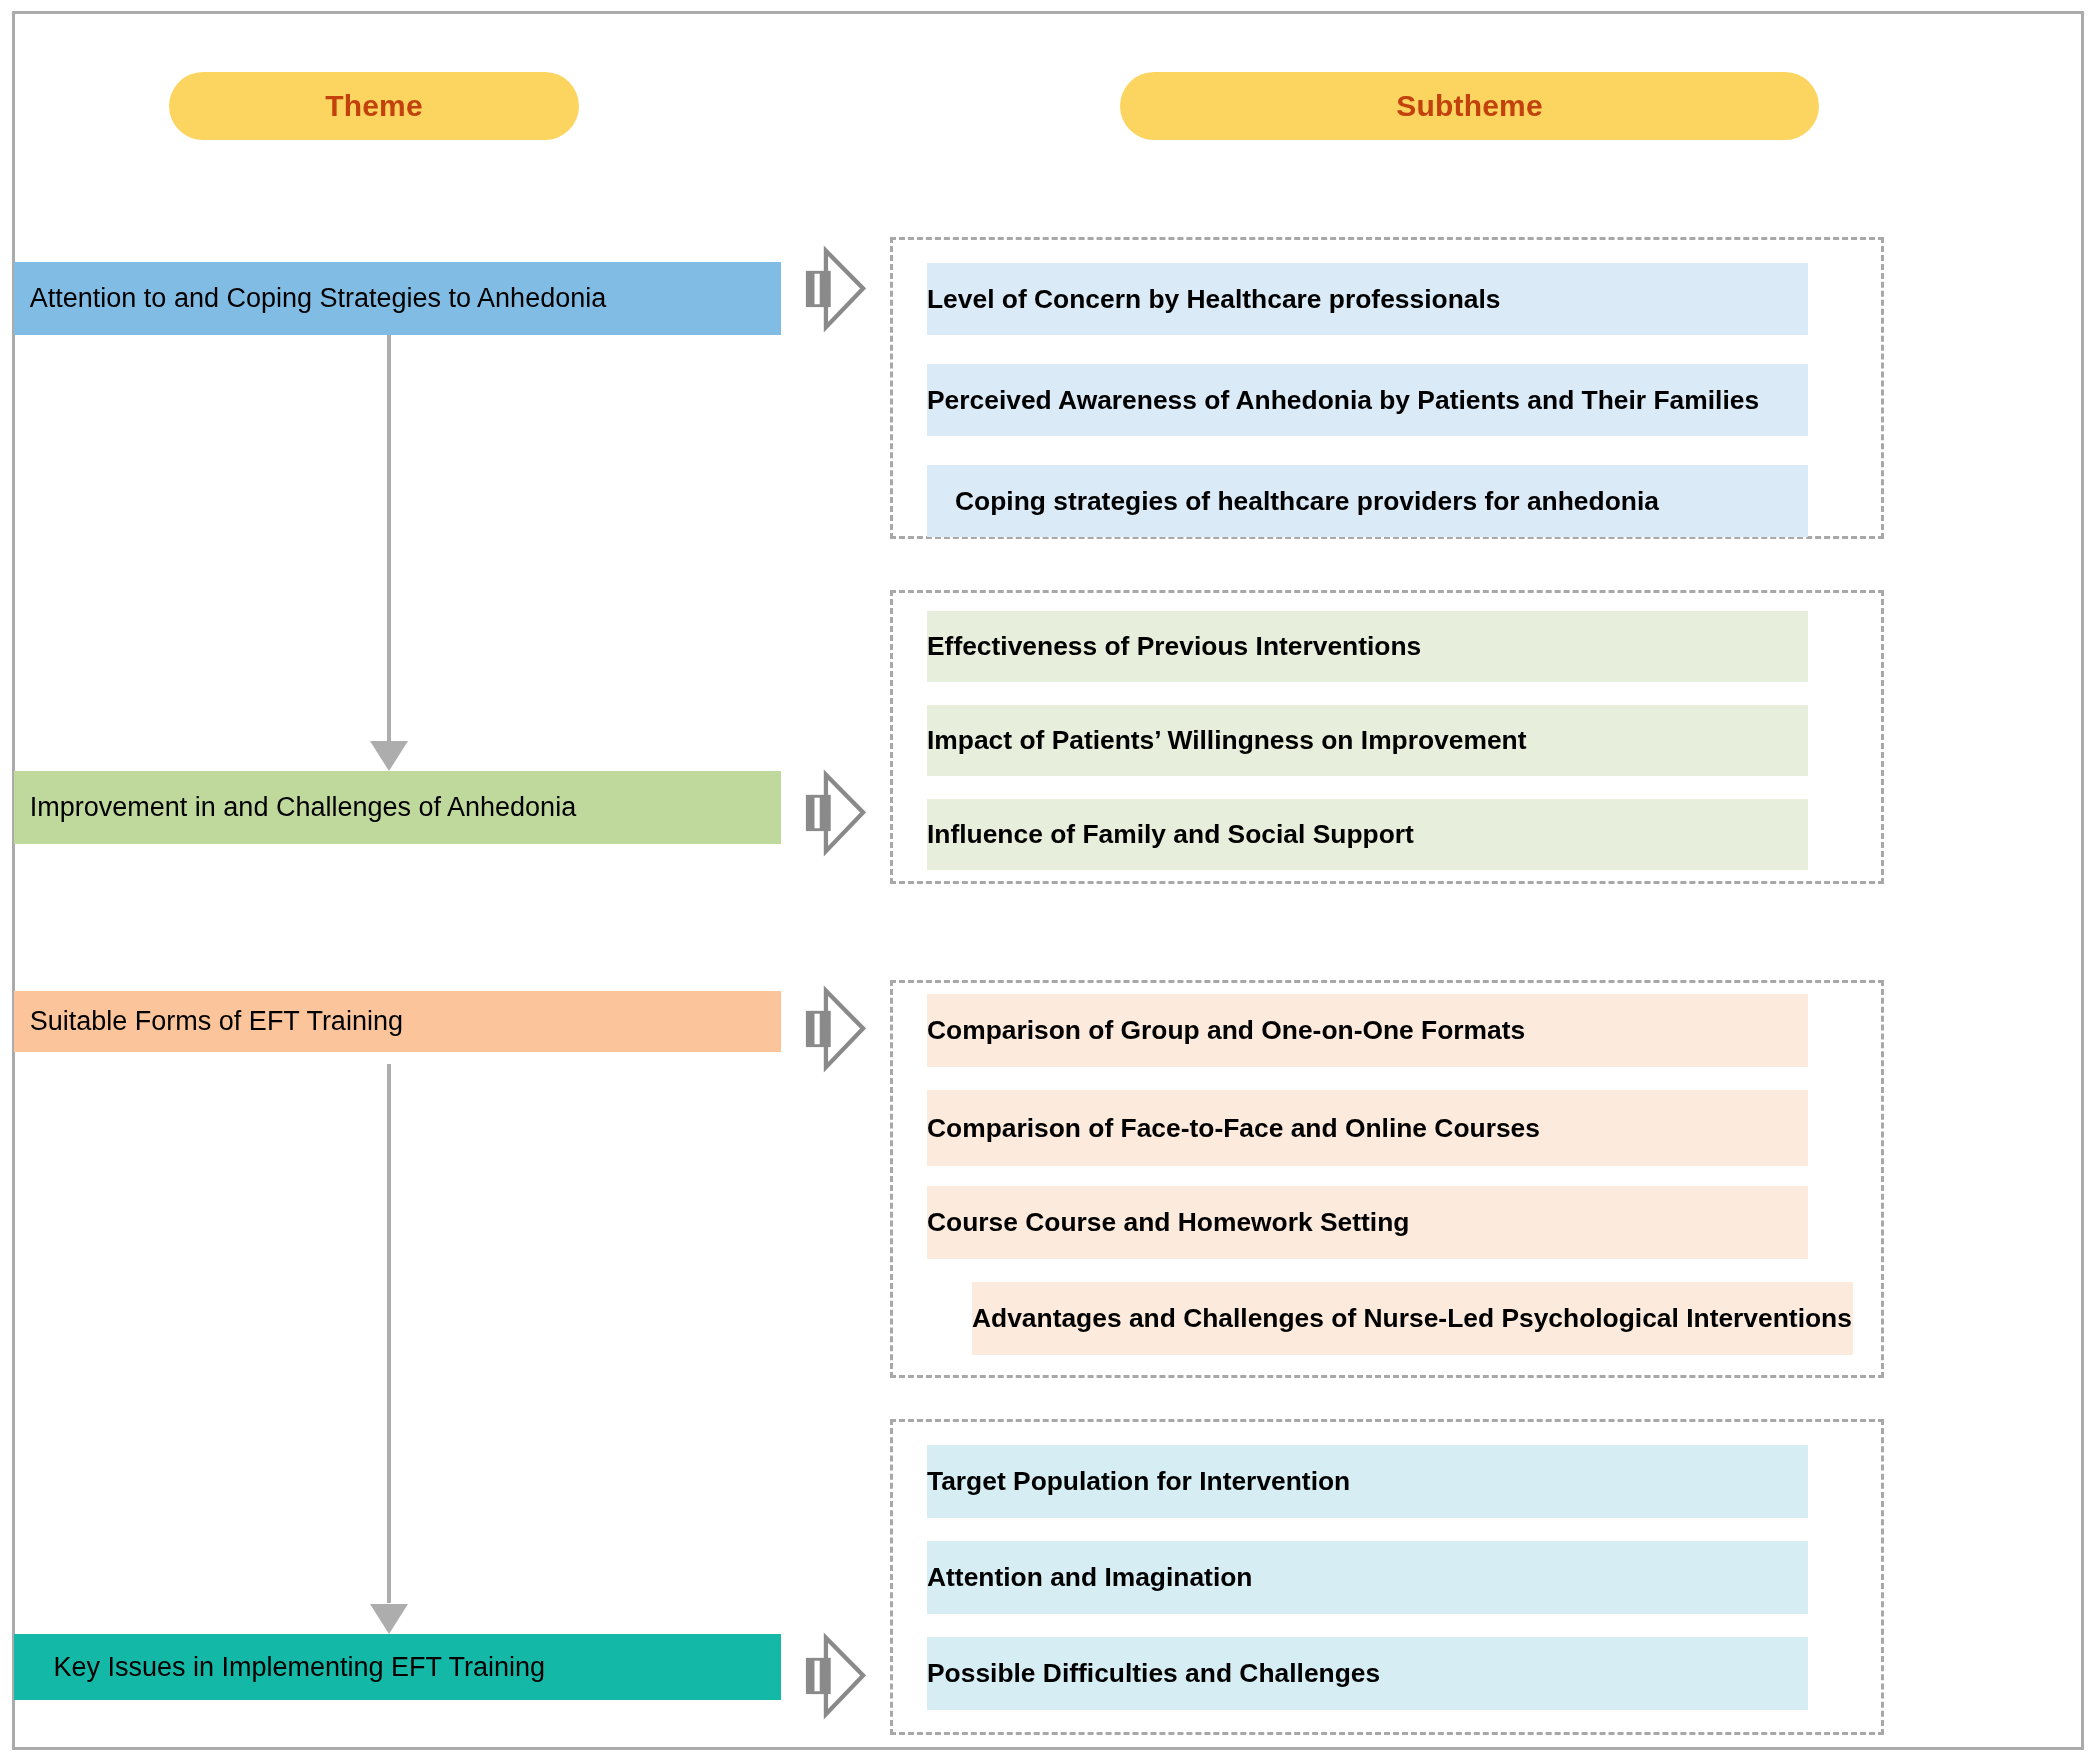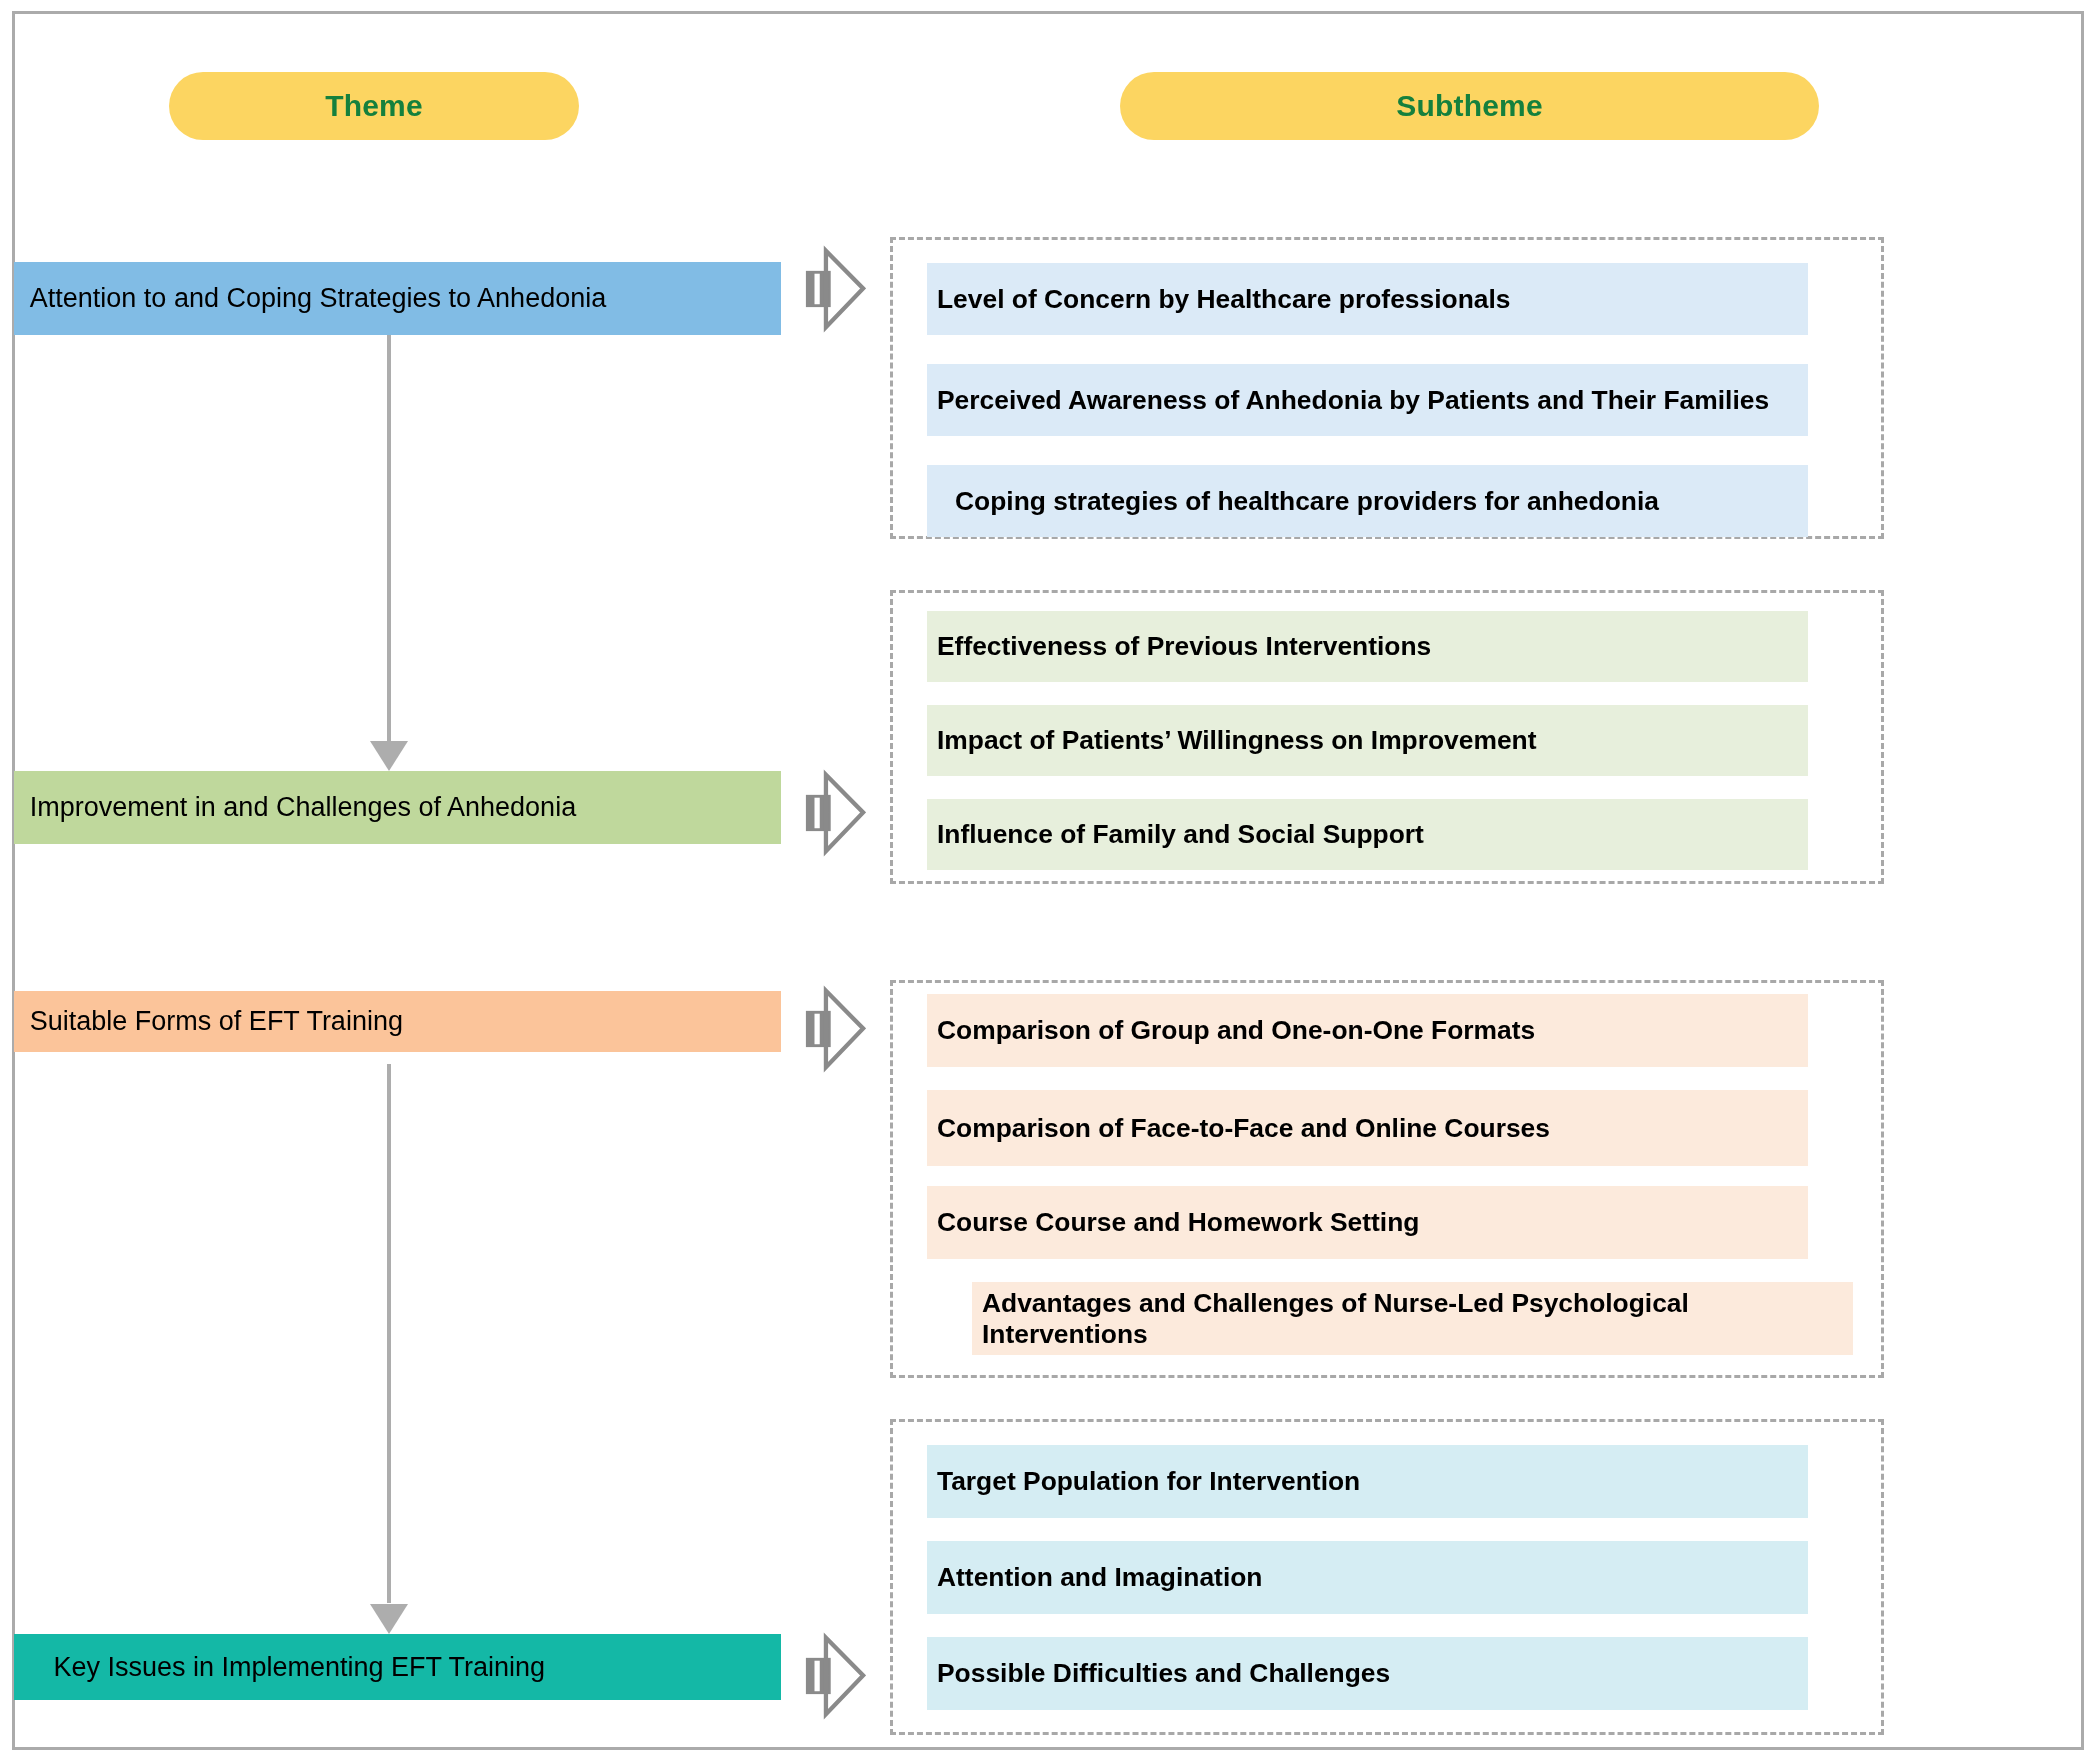--- a/index.html
+++ b/index.html
@@ -29,21 +29,21 @@
     background: transparent;
   }
   
   .pill {
     position: absolute;
     background: #FCD561;
     border-radius: 53px;
     display: flex;
     align-items: center;
     justify-content: center;
-    color: #15803d;
+    color: #c2410c;
     font-weight: bold;
     font-size: 30px;
     letter-spacing: 0.2px;
   }
   #pill-theme {
     left: 169px;
     top: 72px;
     width: 410px;
     height: 68px;
   }
@@ -99,21 +99,21 @@
   .sub-item {
     position: absolute;
     left: 34px;
     width: 881px;
     display: flex;
     align-items: center;
     box-sizing: border-box;
     color: #000;
     font-weight: bold;
     font-size: 26.4px;
-    padding-left: 10px;
+    padding-left: 0;
   }
   .sub-item.indented { padding-left: 28px; }
 </style>
 </head>
 <body>
 
 <div id="canvas">
 
   <div class="outer-frame"></div>
 

